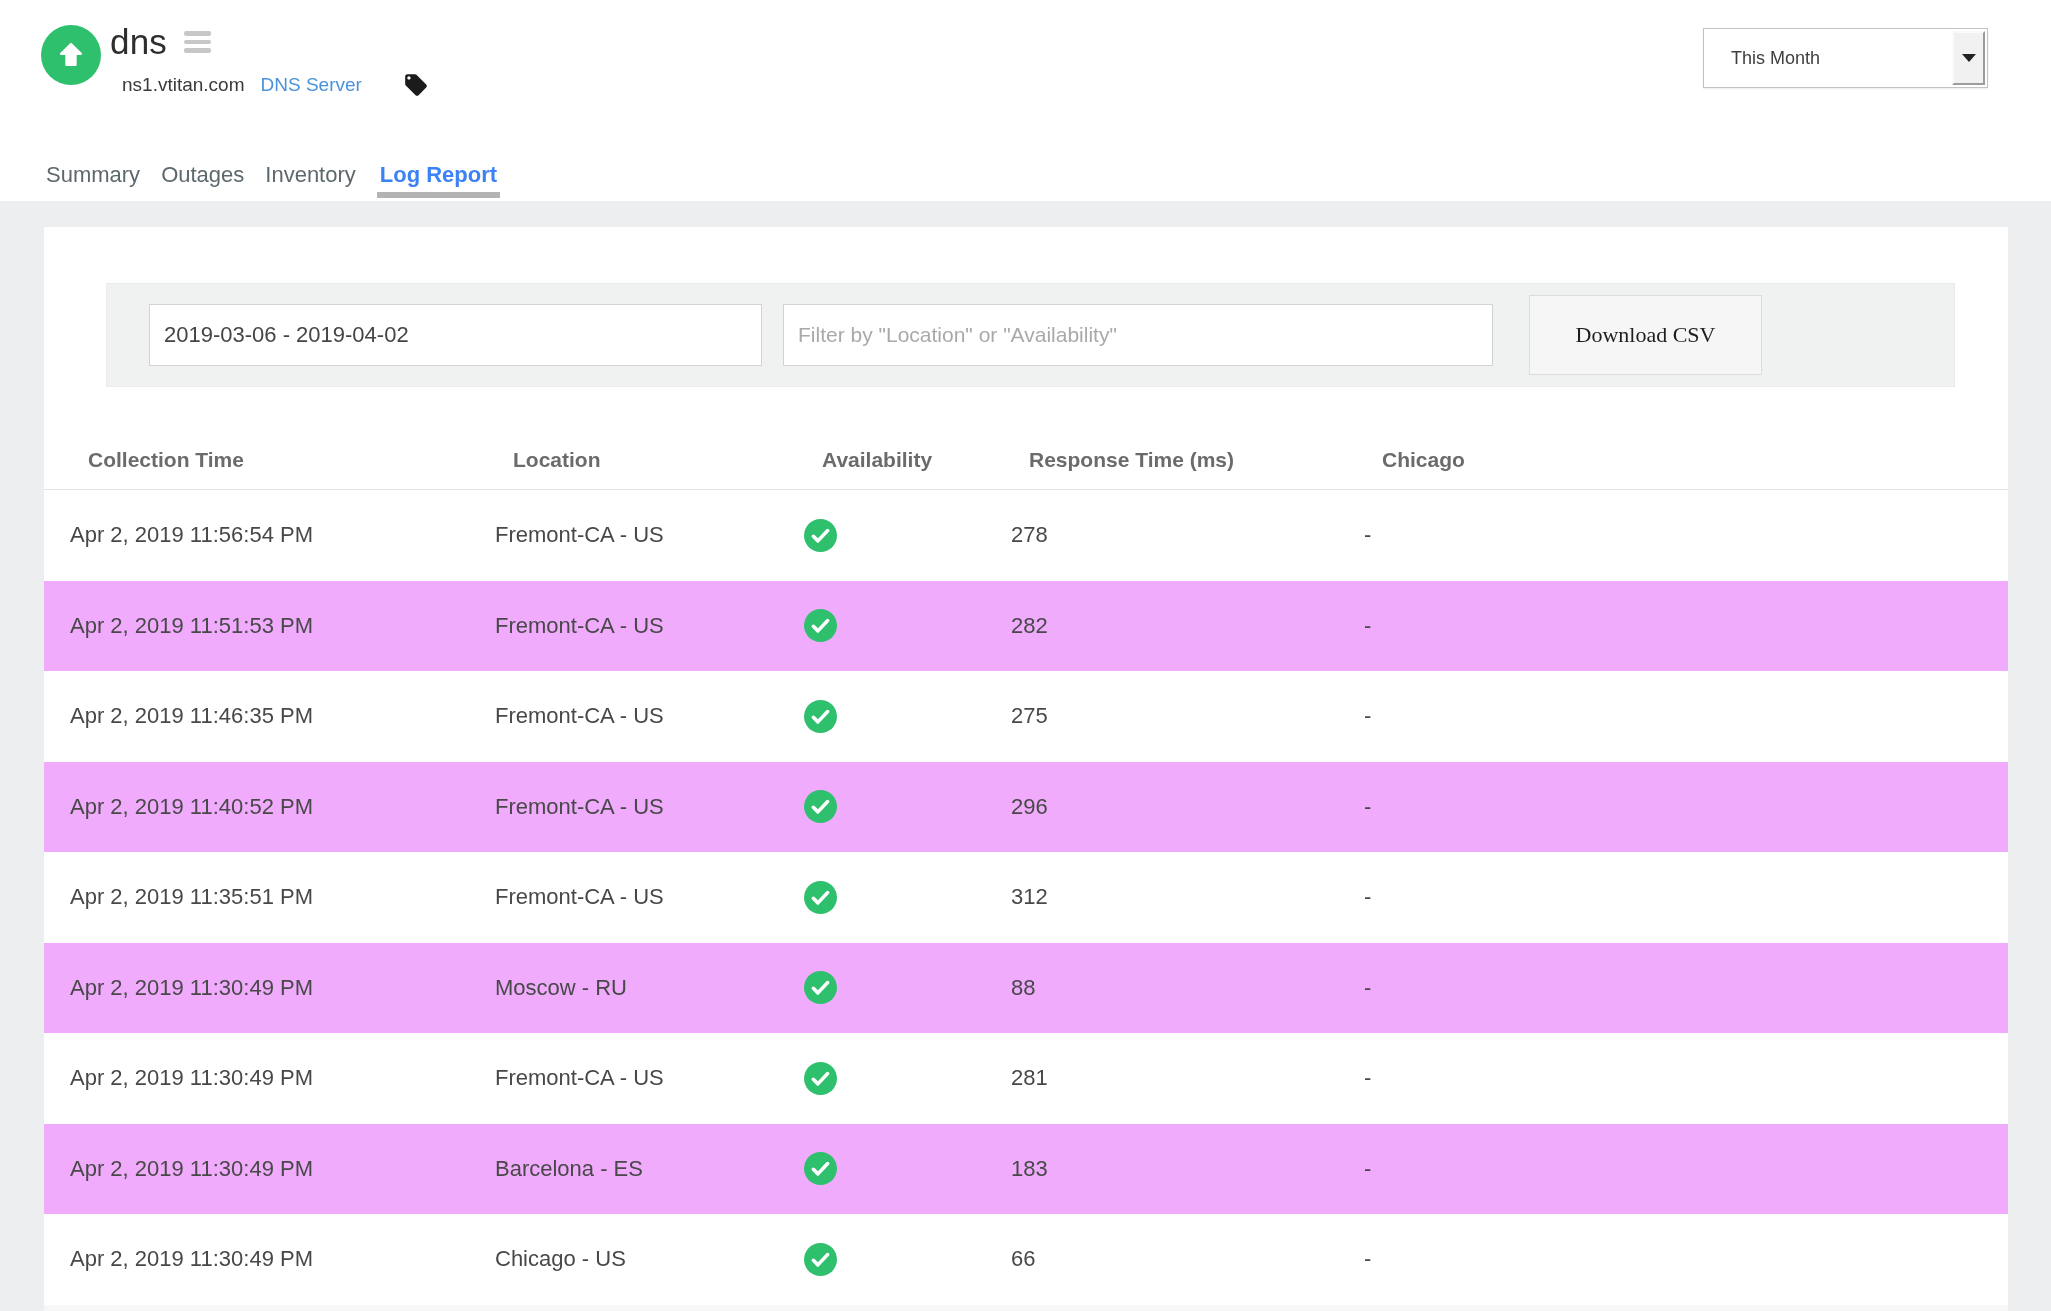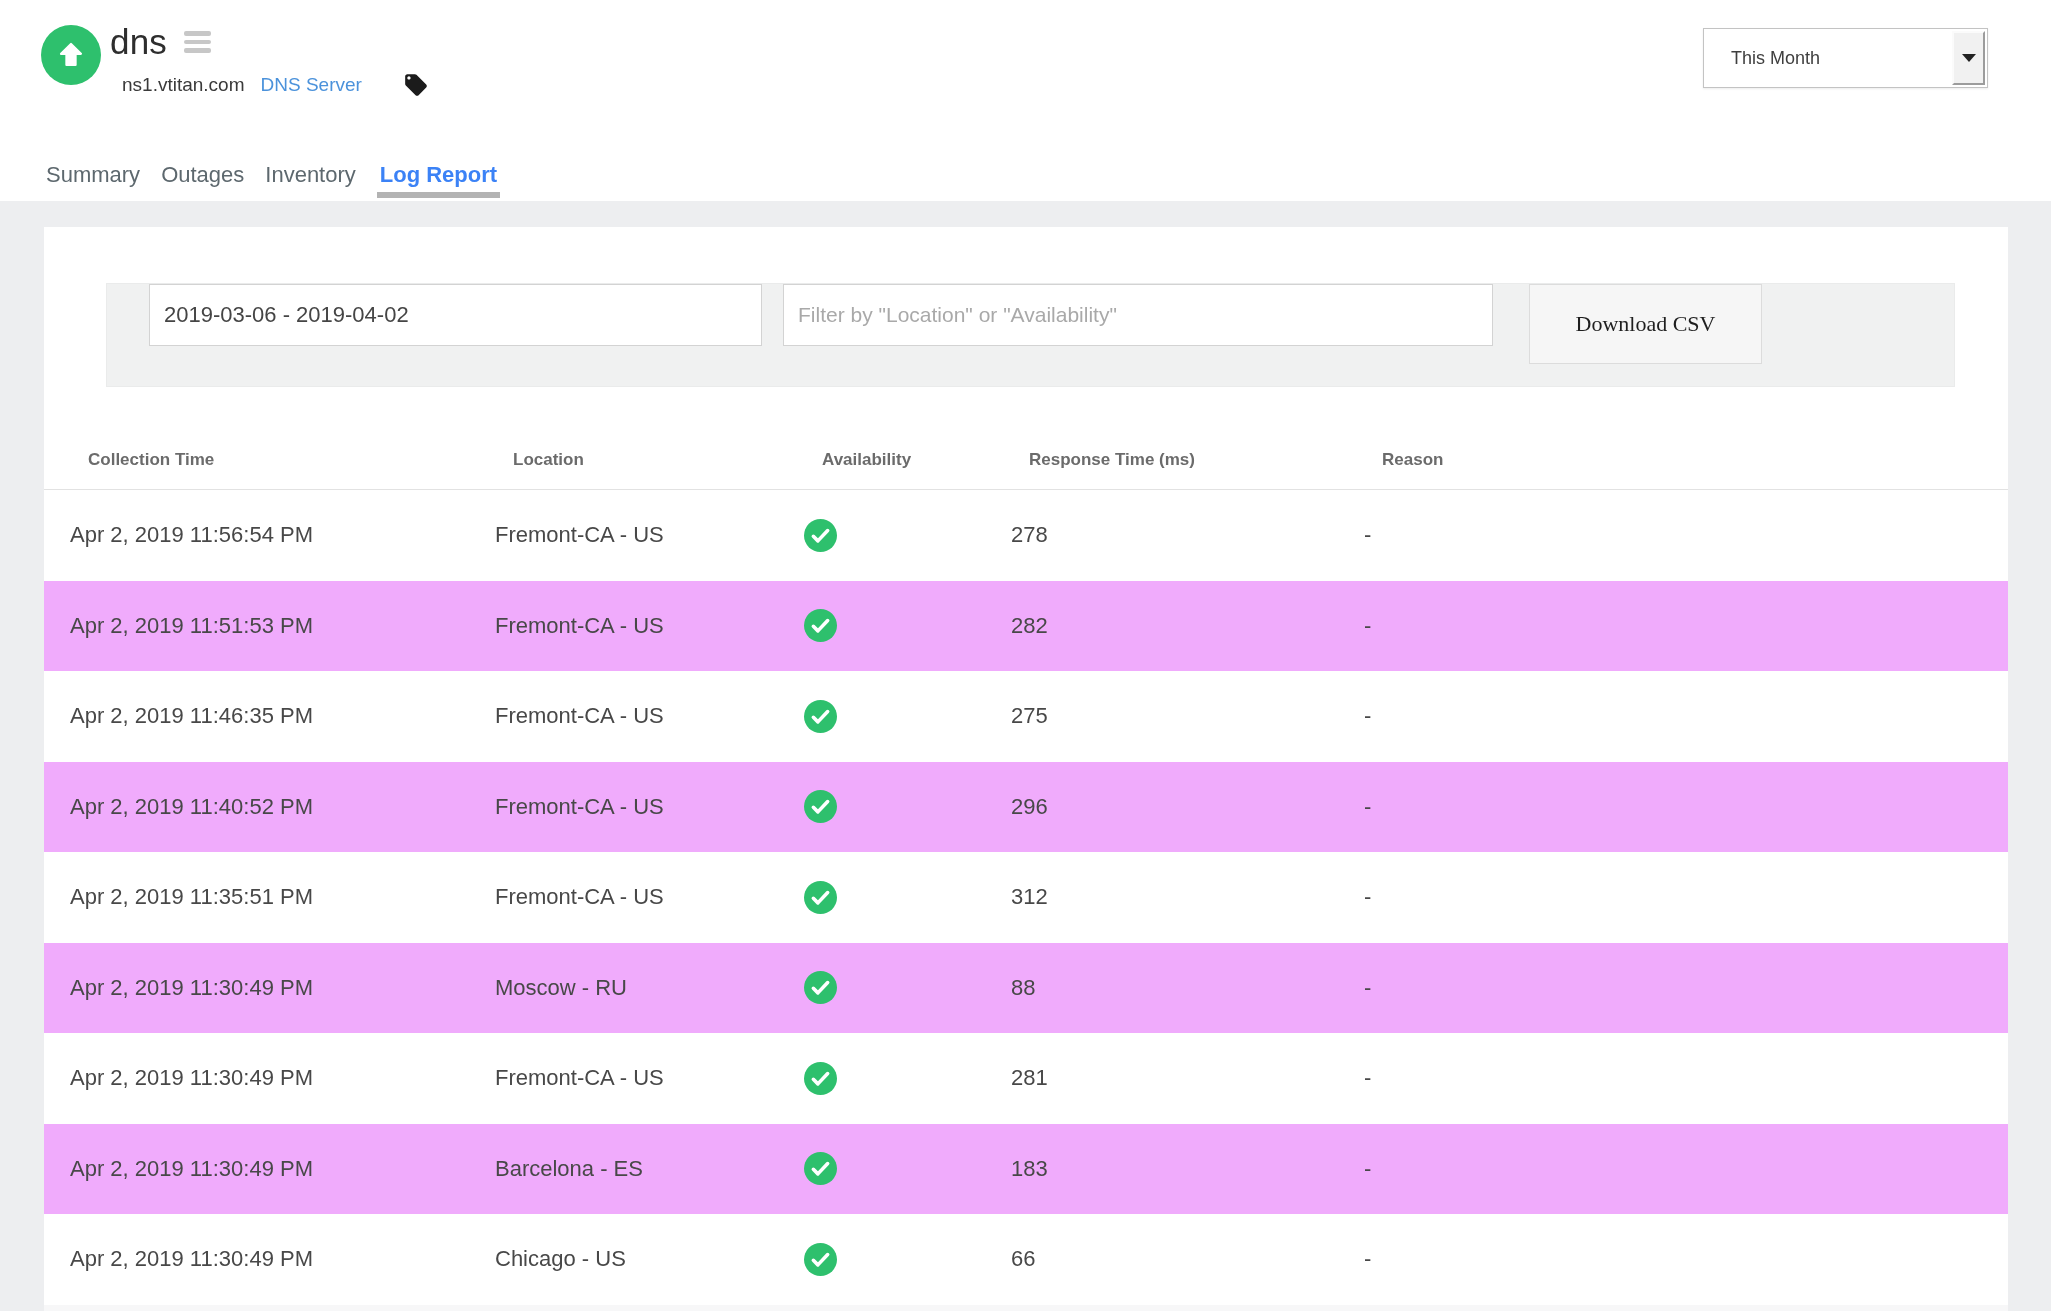--- a/index.html
+++ b/index.html
@@ -75,21 +75,21 @@
   .card {
     margin: 0 43px 0 44px; position: relative; top: 26px;
     background: #ffffff; height: 1200px;
     padding-top: 56px;
   }
 
   
   .filter-bar {
     margin: 0 53px 0 62px; height: 104px;
     background: #f0f1f1; border: 1px solid #eaebeb;
-    display: flex; padding-left: 42px;
+    display: flex; align-items: center; padding-left: 42px;
   }
   .text-input {
     height: 62px; border: 1px solid #d3d3d3; background: #fff;
     font-family: inherit; font-size: 22px; color: #454545; padding: 0 14px;
     outline: none;
   }
   .date-input { width: 613px; }
   .filter-input { width: 710px; margin-left: 21px; }
   .text-input::placeholder { color: #a9a9a9; font-size: 21px; }
   .csv-btn {
@@ -101,21 +101,21 @@
   }
 
   
   .log-table { margin-top: 43px; }
   .t-row {
     display: grid;
     grid-template-columns: 425px 309px 207px 353px 1fr;
     align-items: center;
   }
   .t-head { height: 60px; border-bottom: 1px solid #e2e2e2; }
-  .t-head > div { padding-left: 44px; font-size: 17px; font-weight: 700; color: #6b6b6b; }
+  .t-head > div { padding-left: 44px; font-size: 21px; font-weight: 700; color: #6b6b6b; }
   .t-body .t-row { height: 90.5px; font-size: 22px; color: #484848; }
   .t-body .t-row > div { padding-left: 26px; }
   .t-body .t-row.alt { background: #f0abfc; }
   .cell-availability { display: flex; align-items: center; }
   .check-icon { width: 33px; height: 33px; display: inline-flex; }
   .check-icon svg { width: 33px; height: 33px; }
   .partial-row { height: 20px; background: #f7f7f8; }
 </style>
 </head>
 <body>
@@ -169,21 +169,21 @@
       <input class="text-input filter-input" type="text" placeholder="Filter by &quot;Location&quot; or &quot;Availability&quot;" style="">
       <button class="csv-btn">Download CSV</button>
     </div>
 
     <div class="log-table">
       <div class="t-row t-head">
         <div>Collection Time</div>
         <div>Location</div>
         <div>Availability</div>
         <div>Response Time (ms)</div>
-        <div>Reason</div>
+        <div>Chicago</div>
       </div>
       <div class="t-body">
           <div class="t-row">
     <div>Apr 2, 2019 11:56:54 PM</div>
     <div>Fremont-CA - US</div>
     <div class="cell-availability">
       <span class="check-icon">
         <svg viewBox="0 0 24 24">
           <circle cx="12" cy="12" r="12" fill="#2ec06d"></circle>
           <path d="M6.8 12.6l3.3 3.3L17.2 8.4" fill="none" stroke="#ffffff" stroke-width="2.6" stroke-linecap="round" stroke-linejoin="round"></path>

